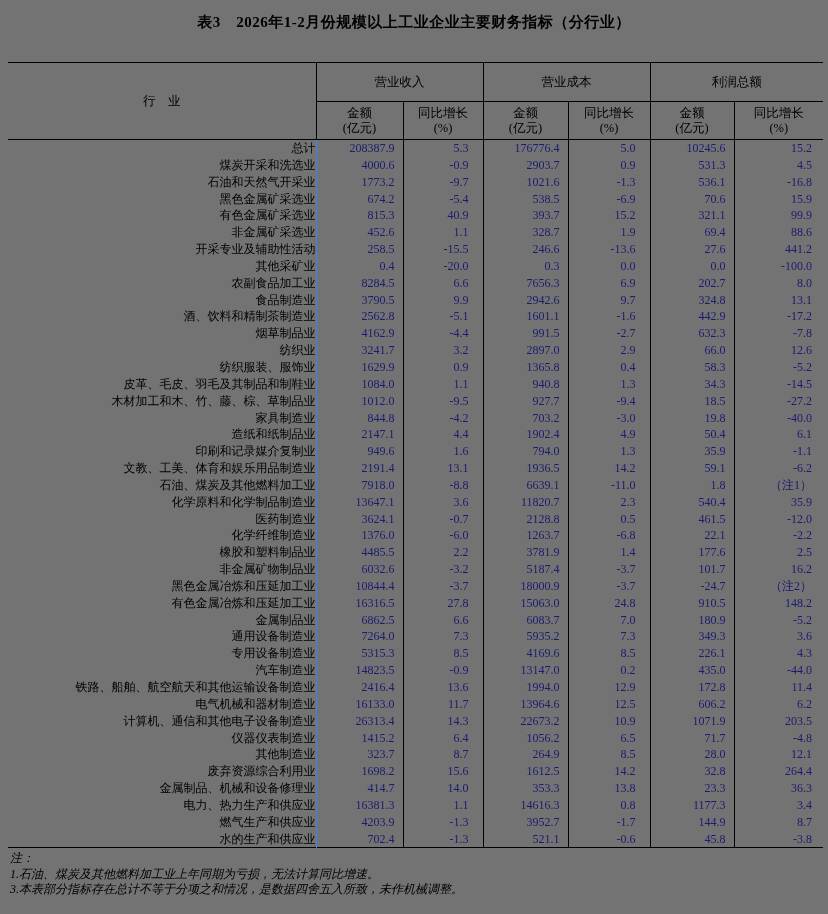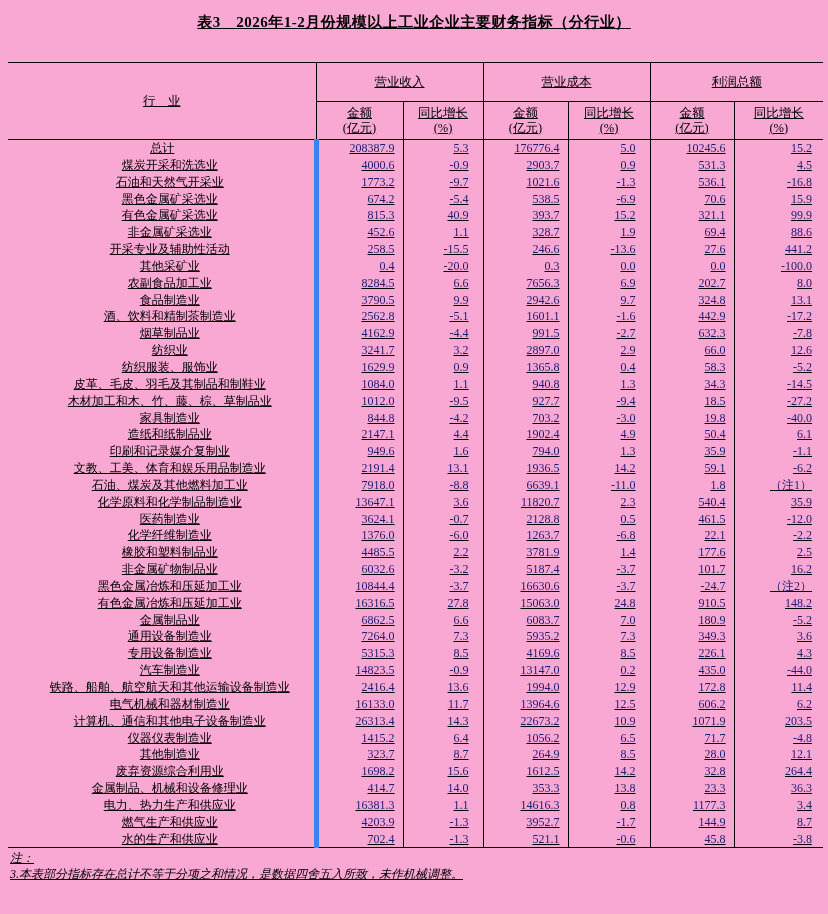--- a/index.html
+++ b/index.html
@@ -2,21 +2,21 @@
 <html><head>
 <meta charset="utf-8">
 <style>
   html,body{margin:0;padding:0;background:#ffffff;}
   body{
     width:828px;height:914px;overflow:hidden;
     font-family:"Liberation Serif","DejaVu Serif",serif;
     color:#000;
     -webkit-font-smoothing:antialiased;
   }
-  .page{position:relative;width:828px;height:914px;background:#f9a8d4;text-decoration:underline;}
+  .page{position:relative;width:828px;height:914px;background:#737373;}
   .title{
     padding-top:12px;
     text-align:center;
     font-size:15px;
     font-weight:bold;
     letter-spacing:0.5px;
     height:20px;
     line-height:20px;
   }
   table.main{
@@ -53,23 +53,23 @@
   .subline{display:block;line-height:15px;font-size:12.5px;}
   tbody td{
     height:16.85px;
     line-height:16.85px;
     font-size:12px;
     padding:0;
     white-space:nowrap;
     overflow:hidden;
   }
   td.c-ind{
-    text-align:center;
+    text-align:right;
     padding-left:3px;
-    border-right:5px solid #3b82f6;
+    border-right:1px solid #3b82f6;
   }
   td.c-ind.indent{padding-left:18px;}
   td.c-num{
     text-align:right;
     border-right:1px solid #000;
     color:#1b1b70;
   }
   td.c-num.c5{border-right:none;}
   td.c-num.c0,td.c-num.c2,td.c-num.c4{padding-right:8px;}
   td.c-num.c1,td.c-num.c3{padding-right:14px;}
@@ -365,21 +365,21 @@
           <td class="c-num c1">-3.2</td>
           <td class="c-num c2">5187.4</td>
           <td class="c-num c3">-3.7</td>
           <td class="c-num c4">101.7</td>
           <td class="c-num c5">16.2</td>
         </tr>
         <tr>
           <td class="c-ind indent">黑色金属冶炼和压延加工业</td>
           <td class="c-num c0">10844.4</td>
           <td class="c-num c1">-3.7</td>
-          <td class="c-num c2">16630.6</td>
+          <td class="c-num c2">18000.9</td>
           <td class="c-num c3">-3.7</td>
           <td class="c-num c4">-24.7</td>
           <td class="c-num c5">（注2）</td>
         </tr>
         <tr>
           <td class="c-ind indent">有色金属冶炼和压延加工业</td>
           <td class="c-num c0">16316.5</td>
           <td class="c-num c1">27.8</td>
           <td class="c-num c2">15063.0</td>
           <td class="c-num c3">24.8</td>
@@ -510,16 +510,17 @@
           <td class="c-num c2">521.1</td>
           <td class="c-num c3">-0.6</td>
           <td class="c-num c4">45.8</td>
           <td class="c-num c5">-3.8</td>
         </tr>
       </tbody>
   </table>
 
   <div class="notes" id="notes">
       <div class="note-line">注：</div>
+      <div class="note-line">1.石油、煤炭及其他燃料加工业上年同期为亏损，无法计算同比增速。</div>
       <div class="note-line">3.本表部分指标存在总计不等于分项之和情况，是数据四舍五入所致，未作机械调整。</div>
     </div>
 
 </div>
 
 </body></html>

